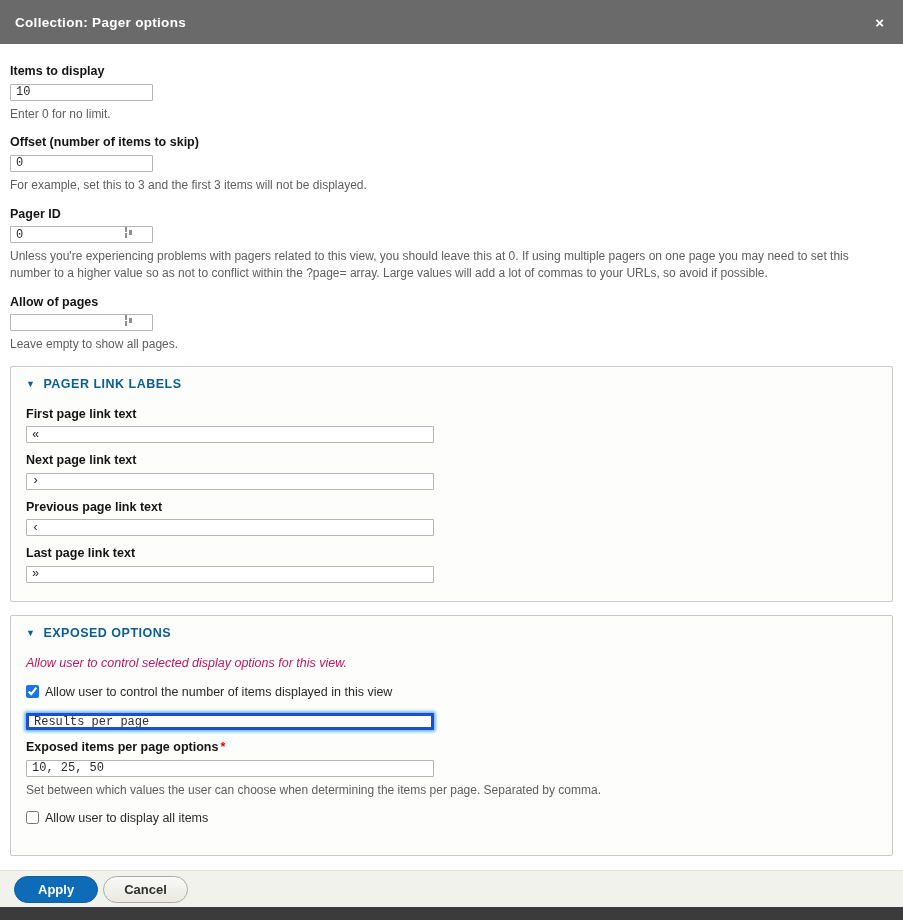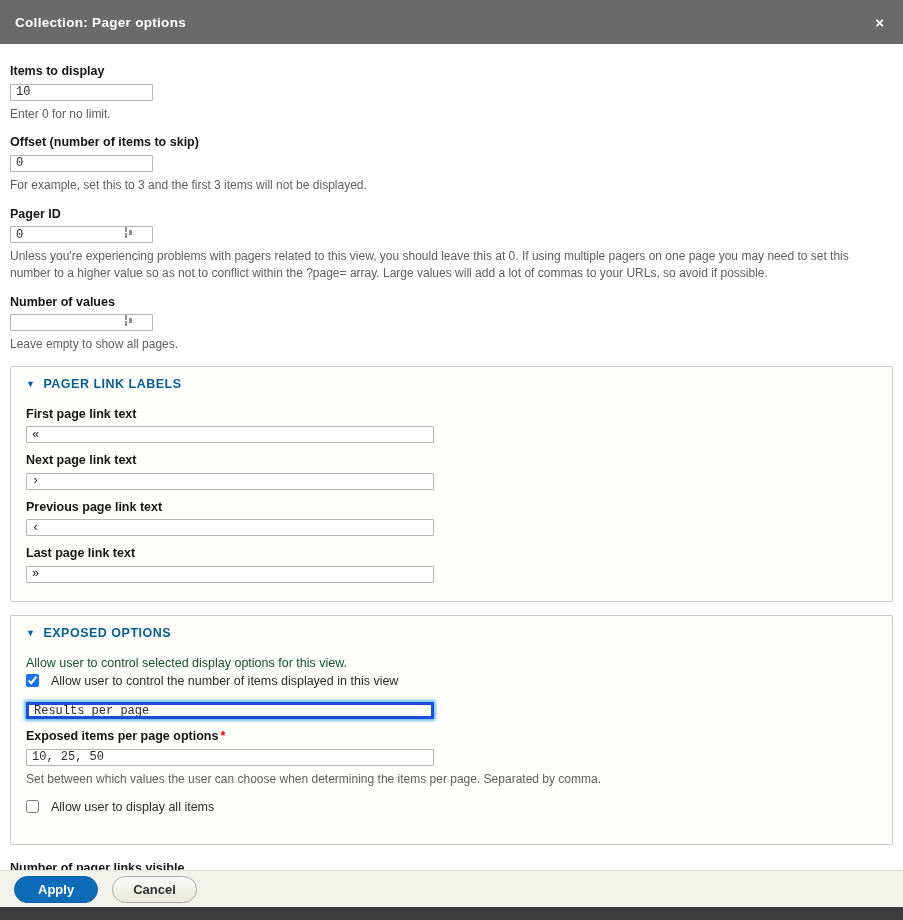--- a/index.html
+++ b/index.html
@@ -69,41 +69,41 @@
   }
   .legend {
     color: #0a5e94; font-weight: bold; font-size: 12.5px;
     letter-spacing: .5px; margin-bottom: 16px; cursor: pointer;
     display: flex; align-items: center; gap: 8px;
   }
   .legend .arrow { font-size: 9px; }
   .fieldset .form-item { margin-bottom: 10px; }
   .fieldset .form-item:last-child { margin-bottom: 0; }
 
-  .intro-text { font-size: 12.5px; color: #14532d; margin: 0 0 4px 0; }
+  .intro-text { font-size: 12.5px; color: #be185d; margin: 0 0 15px 0; font-style: italic; }
 
   .checkbox-row {
-    display: flex; align-items: center; gap: 12px; margin-bottom: 12px;
+    display: flex; align-items: center; gap: 6px; margin-bottom: 12px;
     font-size: 12.5px; color: #2a2a2a;
   }
   .checkbox-row input[type="checkbox"] {
     width: 13px; height: 13px; margin: 0;
     accent-color: #1a73e8;
   }
 
   input.text.is-focused {
     border: 3px solid #1d4ed8;
     box-shadow: 0 0 3px 1.5px rgba(66, 170, 230, .75);
   }
 
   
   .modal-footer {
     position: absolute; left: 0; right: 0; bottom: 13px; height: 37px;
     background: #f2f2ed; border-top: 1px solid #e2e2da;
-    display: flex; align-items: center; gap: 14px; padding: 0 14px;
+    display: flex; align-items: center; gap: 5px; padding: 0 14px;
   }
   .btn {
     font-family: "Liberation Sans", sans-serif;
     font-weight: bold; font-size: 13px; line-height: 1;
     border-radius: 20px; padding: 6px 20px; cursor: pointer;
   }
   .btn-apply {
     background: #0d6bb8; border: 1px solid #0a5fa6; color: #ffffff;
     padding: 6px 23px;
   }
@@ -144,21 +144,21 @@
       <input class="text w-small" type="text" value="0" style="">
       <span class="spin-icon">
           <span class="bar-tall"></span>
           <span class="bar-short"></span>
         </span>
     </span>
     <div class="description">Unless you're experiencing problems with pagers related to this view, you should leave this at 0. If using multiple pagers on one page you may need to set this number to a higher value so as not to conflict within the ?page= array. Large values will add a lot of commas to your URLs, so avoid if possible.</div>
   </div>
 
   <div class="form-item">
-    <label>Number of values</label>
+    <label>Allow of pages</label>
     <span class="input-wrap">
       <input class="text w-small" type="text" value="" style="">
       <span class="spin-icon">
           <span class="bar-tall"></span>
           <span class="bar-short"></span>
         </span>
     </span>
     <div class="description">Leave empty to show all pages.</div>
   </div>
 

